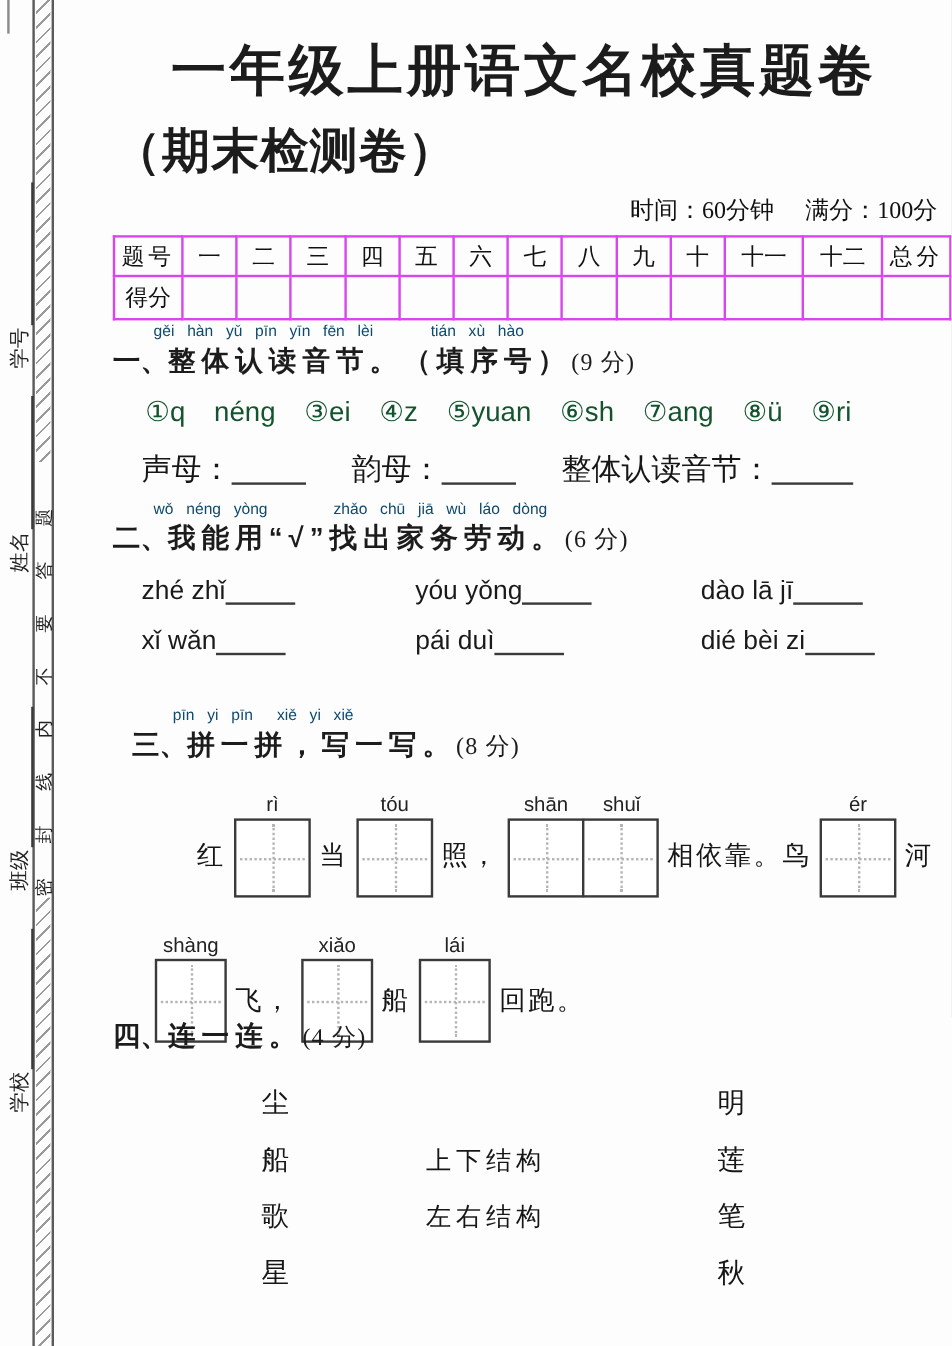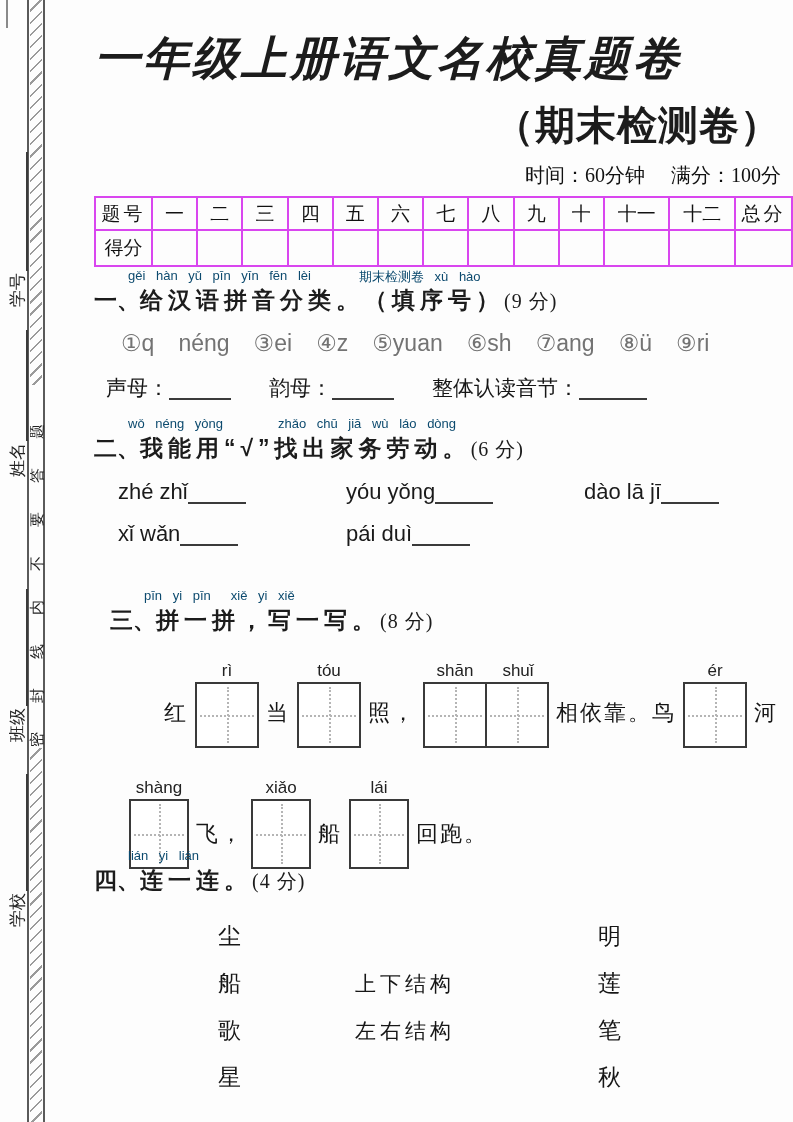--- a/index.html
+++ b/index.html
@@ -32,27 +32,26 @@
     font-family:"DejaVu Serif", serif;
   }
   .vfield .lbl { line-height:21px; }
   .vfield .uline { flex:1 1 auto; height:100%; border-bottom:2px solid #3a3a3a; margin-left:2px; }
   .vf1 { left:5px; top:307px; width:155px; }
   .vf2 { left:5px; top:477px; width:147px; }
   .vf3 { left:5px; top:742px; width:153px; }
   .vf4 { left:5px; top:927px; width:153px; }
   
   .title {
-    position:absolute; top:28px; left:94px; right:14px; 
+    position:absolute; top:28px; left:94px; right:14px; text-align:center;
     font-size:46px; font-weight:bold; letter-spacing:3px;
     font-family:"Liberation Serif", serif;
-    font-style:italic;
   }
   .subtitle {
-    position:absolute; top:98px; left:94px; right:12px; text-align:right;
+    position:absolute; top:98px; left:94px; right:27px; text-align:left;
     font-size:40px; font-weight:bold; letter-spacing:1px;
     font-family:Liberation Serif, serif;
   }
   .info {
     position:absolute; top:162px; right:12px; text-align:right;
     font-size:20px; display:flex; gap:26px; color:#111;
   }
   
   .score-table {
     position:absolute; top:196px; left:94px; border-collapse:collapse;
@@ -78,25 +77,25 @@
     font-size:23px; font-weight:bold; white-space:nowrap;
     font-family:"Liberation Sans", sans-serif; height:30px; line-height:30px;
   }
   .qhead .qtxt { letter-spacing:5px; }
   .qhead .score {
     font-family:"Liberation Serif", serif; font-weight:normal;
     font-size:20px; letter-spacing:1px;
   }
   
   .opts {
-    display:flex; gap:24px; margin:15px 0 0 27px; font-size:23px; color:#737373;
+    display:flex; gap:24px; margin:15px 0 0 27px; font-size:23px; color:#14532d;
     font-family:"Liberation Sans", sans-serif;
   }
   .ans {
-    display:flex; gap:38px; margin:17px 0 0 12px; font-size:21px;
+    display:flex; gap:38px; margin:17px 0 0 24px; font-size:25px;
     font-family:"DejaVu Serif", serif; color:#161616;
   }
   .blank { display:inline-block; border-bottom:2px solid #3a3a3a; height:22px; vertical-align:-5px; }
   .b62 { width:62px; } .b68 { width:68px; } .b58 { width:58px; }
   
   .hw {
     display:flex; margin:16px 0 0 24px; font-size:22px; color:#1a1a1a;
     font-family:"Liberation Sans", sans-serif;
     gap:13px;
   }
@@ -197,24 +196,24 @@
       <td></td>
       <td></td>
     </tr>
   </tbody>
     </table>
 
   <div class="qsec q1">
     <div class="hpy">
       <span>gěi hàn yǔ pīn yīn fēn lèi</span>
       <span class="gap1"></span>
-      <span>期末检测卷 xù hào</span>
+      <span>tián xù hào</span>
     </div>
     <div class="qhead">
-      <span>一、</span><span class="qtxt">给汉语拼音分类。（填序号）</span><span class="score">(9 分)</span>
+      <span>一、</span><span class="qtxt">整体认读音节。（填序号）</span><span class="score">(9 分)</span>
     </div>
     <div class="opts">
       <span>①q</span>
       <span>néng</span>
       <span>③ei</span>
       <span>④z</span>
       <span>⑤yuan</span>
       <span>⑥sh</span>
       <span>⑦ang</span>
       <span>⑧ü</span>
@@ -237,20 +236,21 @@
       <span>二、</span><span class="qtxt">我能用“√”找出家务劳动。</span><span class="score">(6 分)</span>
     </div>
     <div class="hw">
       <span class="cell1"><span>zhé zhǐ</span><span class="blank b58"></span></span>
       <span class="cell2"><span>yóu yǒng</span><span class="blank b58"></span></span>
       <span class="cell3"><span>dào lā jī</span><span class="blank b58"></span></span>
     </div>
     <div class="hw">
       <span class="cell1"><span>xǐ wǎn</span><span class="blank b58"></span></span>
       <span class="cell2"><span>pái duì</span><span class="blank b58"></span></span>
+      <span class="cell3"><span>dié bèi zi</span><span class="blank b58"></span></span>
     </div>
   </div>
 
   <div class="qsec q3">
     <div class="hpy">
       <span>pīn yi pīn</span>
       <span class="gap3"></span>
       <span>xiě yi xiě</span>
     </div>
     <div class="qhead">
@@ -324,23 +324,20 @@
         <div class="tbox">
             <i class="vl"></i>
             <i class="hl"></i>
           </div>
       </div>
       <span class="conn">回跑。</span>
     </div>
   </div>
 
   <div class="qsec q4">
-    <div class="hpy">
-      <span>lián yi lián</span>
-    </div>
     <div class="qhead">
       <span>四、</span><span class="qtxt">连一连。</span><span class="score">(4 分)</span>
     </div>
     <div class="match">
       <div class="mcol left">
         <div class="mi">尘</div>
         <div class="mi">船</div>
         <div class="mi">歌</div>
         <div class="mi">星</div>
       </div>

